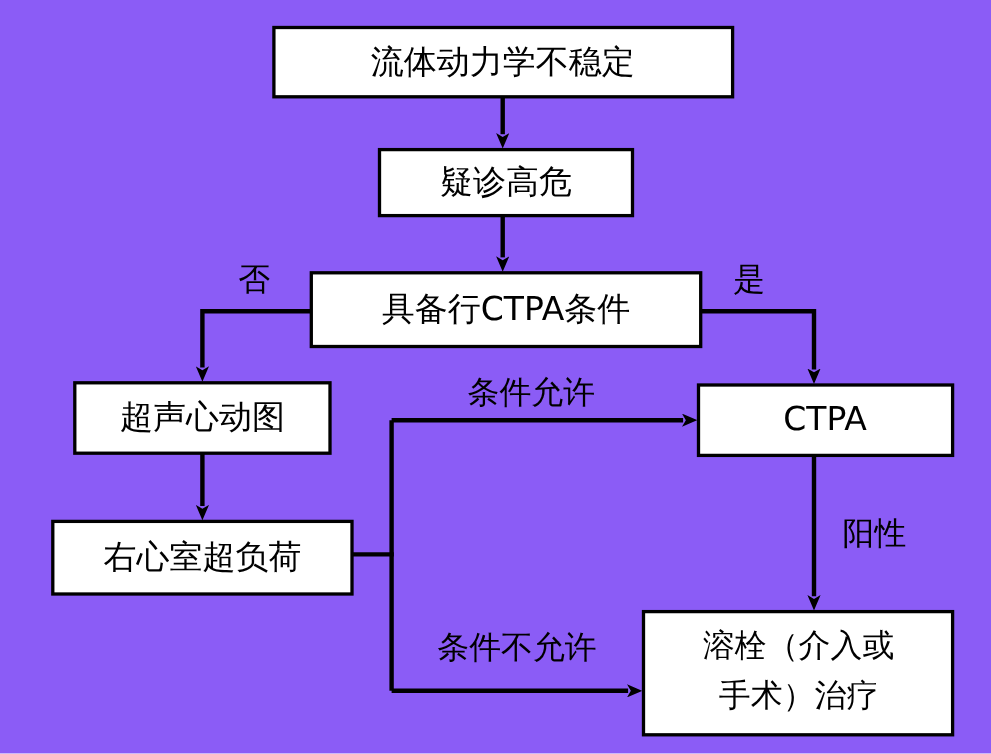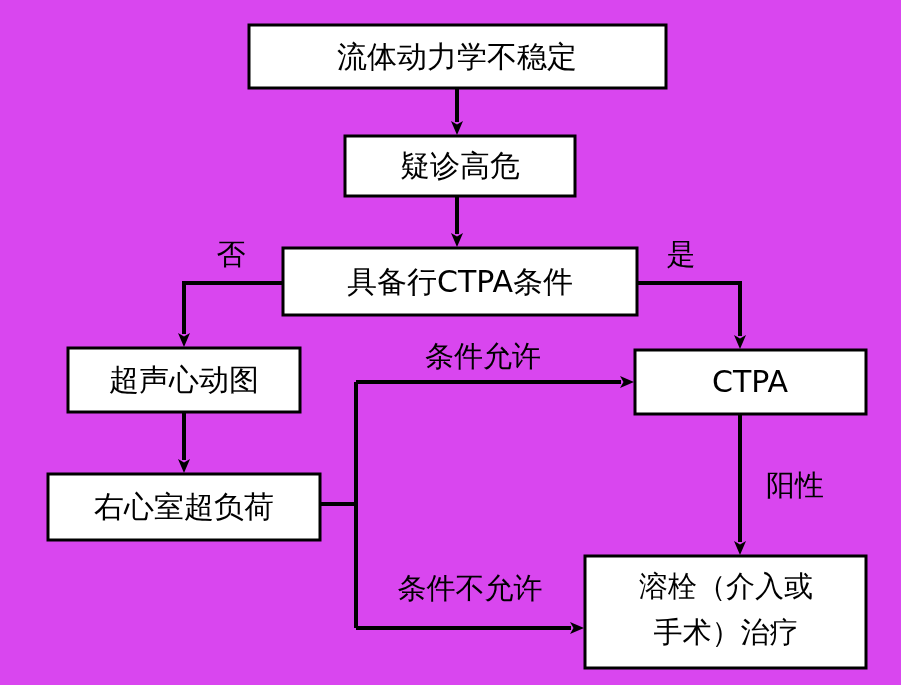--- a/index.html
+++ b/index.html
@@ -4,21 +4,21 @@
 <style>
   html, body {
     margin: 0;
     padding: 0;
     background: #ffffff;
   }
   #page {
     position: relative;
     width: 901px;
     height: 685px;
-    background: #d946ef;
+    background: #8b5cf6;
     overflow: hidden;
     font-family: "DejaVu Sans", "Liberation Sans", sans-serif;
   }
   #flow-svg {
     position: absolute;
     left: 0;
     top: 0;
     width: 901px;
     height: 685px;
   }

